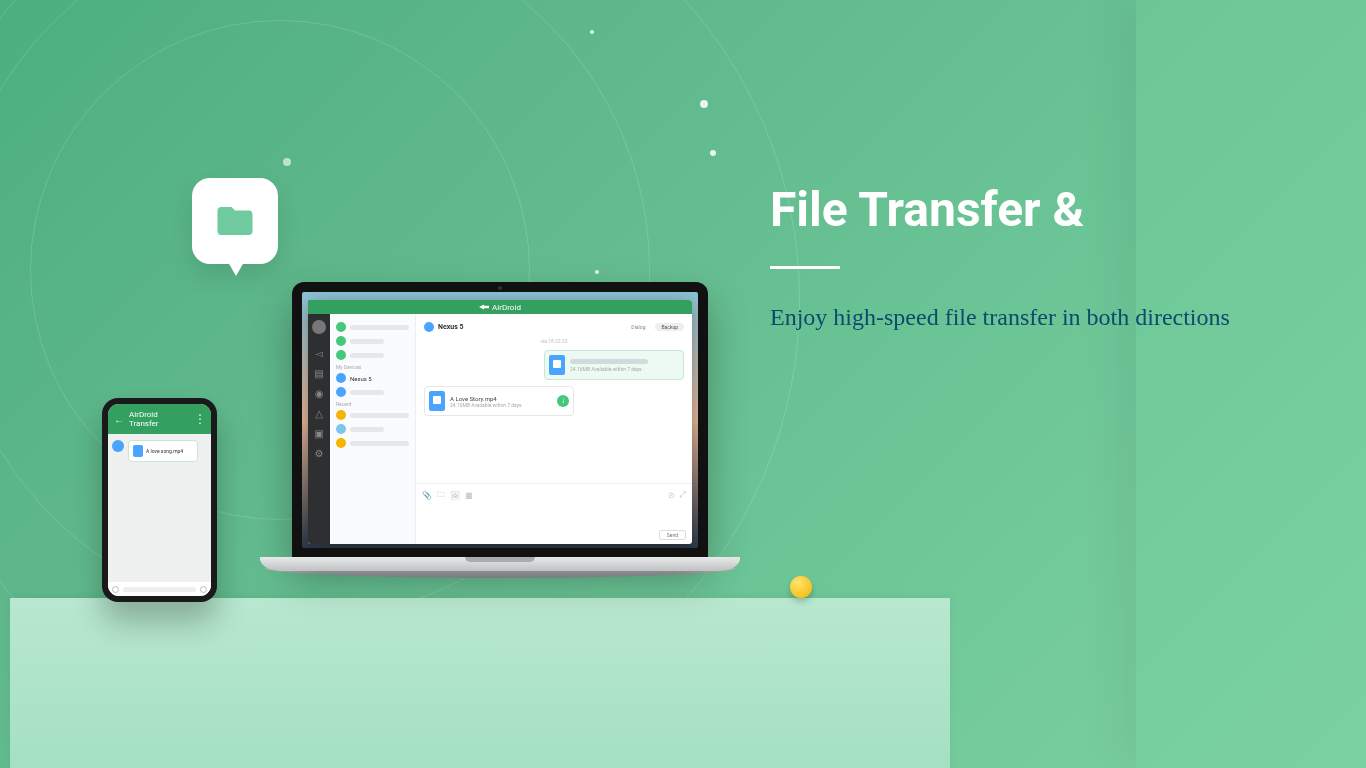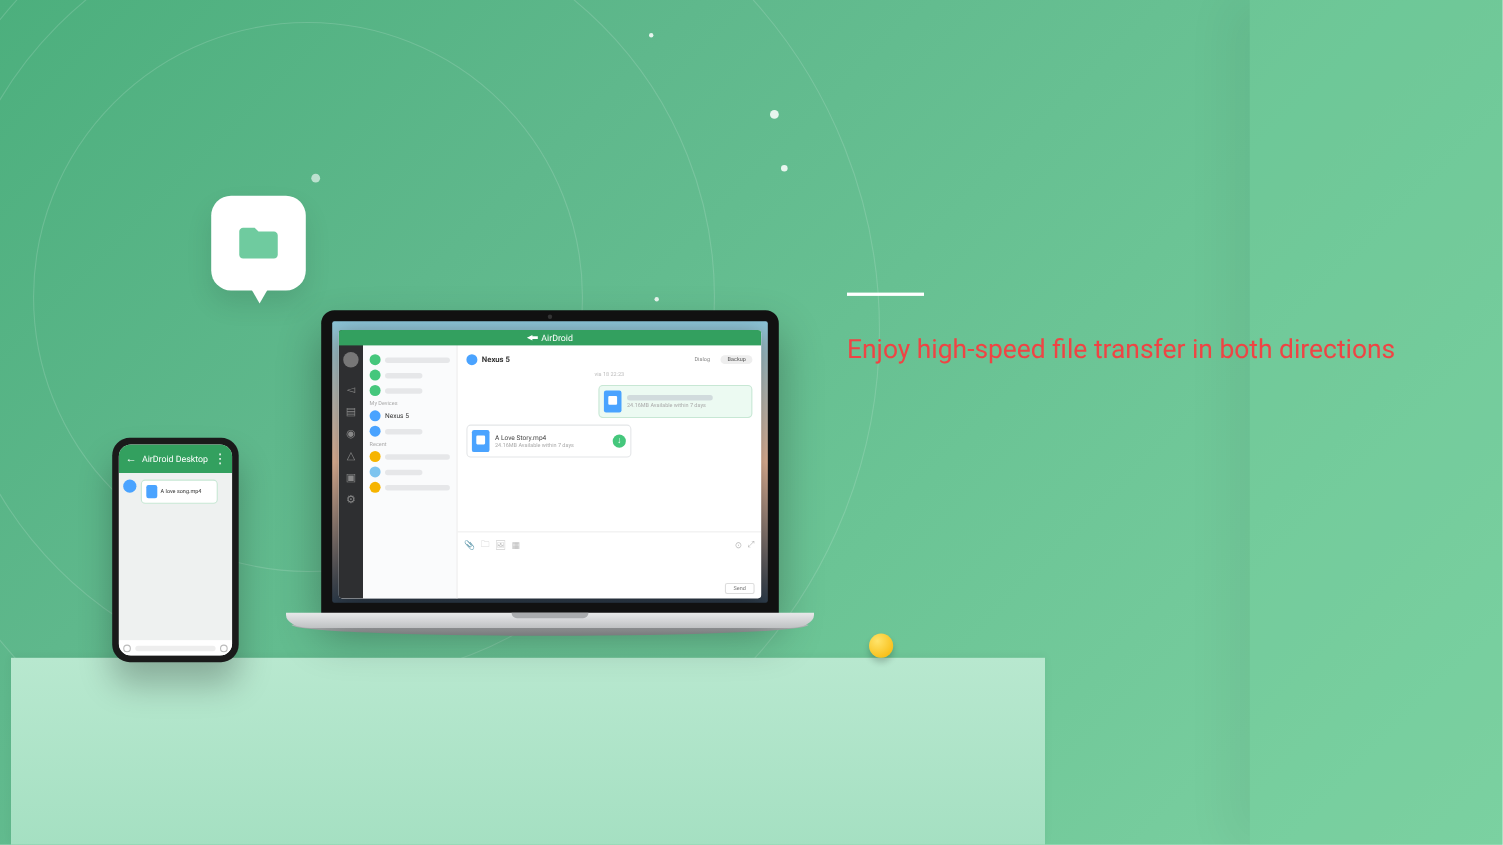--- a/index.html
+++ b/index.html
@@ -86,21 +86,22 @@
 .hero .underline {
   width: 70px;
   height: 3px;
   background: #fff;
   margin: 26px 0 30px 0;
 }
 .hero p {
   font-size: 24px;
   font-weight: 400;
   line-height: 1.5;
-  color: #ef4444;
+  color: #0c4a6e;
+  font-family: Liberation Serif, serif;
 }
 
 
 .folder-bubble {
   position: absolute;
   left: 192px;
   top: 178px;
   width: 86px;
   height: 86px;
   background: #fff;
@@ -443,31 +444,31 @@
   <div class="ball"></div>
 
   <div class="folder-bubble">
     <svg viewBox="0 0 24 24">
         <path d="M10 4H4c-1.1 0-2 .9-2 2v12c0 1.1.9 2 2 2h16c1.1 0 2-.9 2-2V8c0-1.1-.9-2-2-2h-8l-2-2z"></path>
       </svg>
   </div>
 
   <div class="hero">
     <h1>
-      <br>
+      <span>File Transfer &amp;</span><br>
     </h1>
     <div class="underline"></div>
     <p>Enjoy high-speed file transfer in both directions</p>
   </div>
 
   <div class="phone">
     <div class="phone-screen">
       <div class="phone-header">
         <span class="back">←</span>
-        <span>AirDroid Desktop</span>
+        <span>AirDroid Transfer</span>
         <span class="dots">⋮</span>
       </div>
       <div class="phone-body">
         <div class="phone-msg">
           <div class="phone-avatar"></div>
           <div class="phone-bubble">
             <div class="phone-file">
               <div class="phone-file-icon"></div>
               <div class="phone-file-name">A love song.mp4</div>
             </div>

